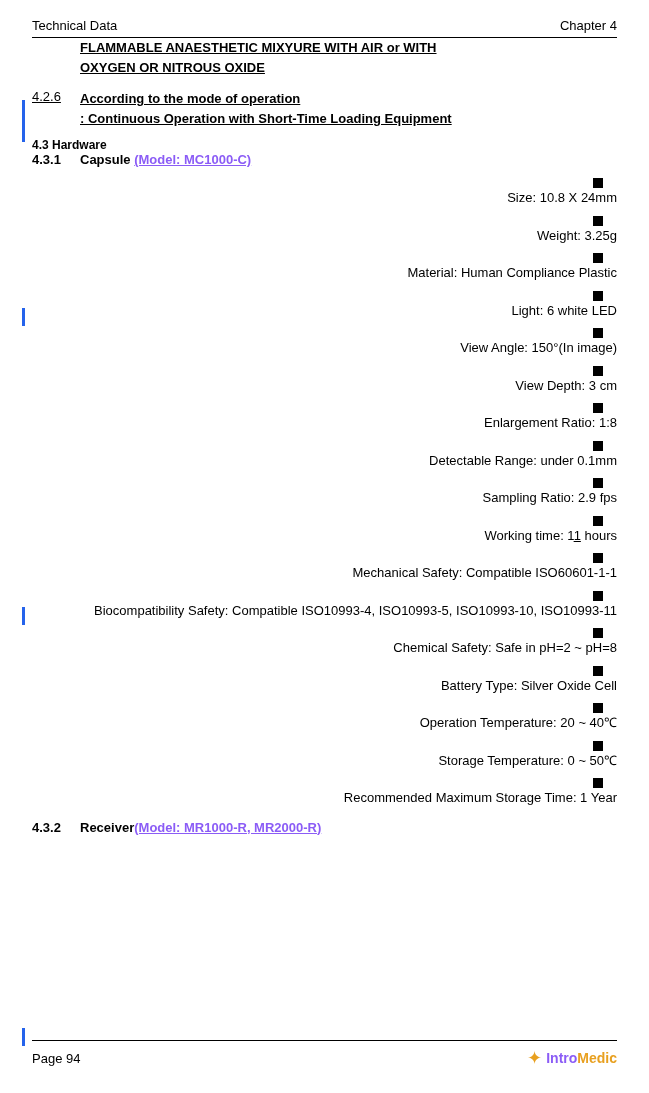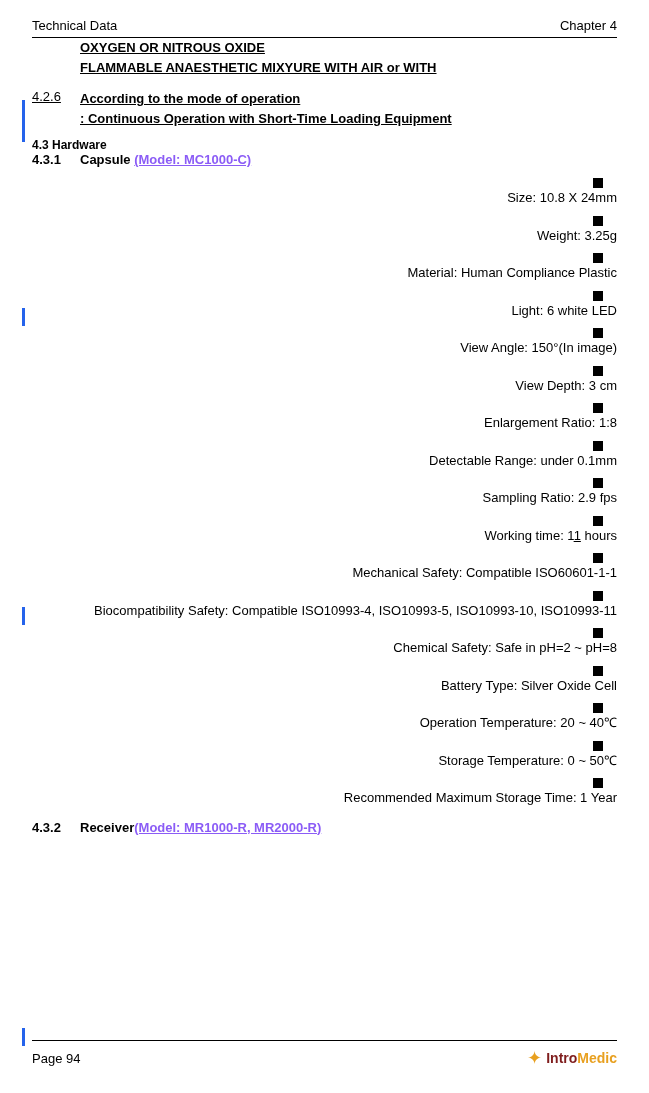--- a/index.html
+++ b/index.html
@@ -155,22 +155,22 @@
   <div class="left-bar bar2"></div>
   <div class="left-bar bar3"></div>
   <div class="left-bar bar4"></div>
 
   <div class="header">
     <span>Technical Data</span>
     <span>Chapter 4</span>
   </div>
 
   <div class="warning-box">
+    <div class="warning-text">FLAMMABLE   ANAESTHETIC   MIXYURE   WITH   AIR   or   WITH</div>
     <div class="warning-text">OXYGEN OR NITROUS OXIDE</div>
-    <div class="warning-text">FLAMMABLE   ANAESTHETIC   MIXYURE   WITH   AIR   or   WITH</div>
   </div>
 
   <div class="section-426">
     <span class="section-num">4.2.6</span>
     <div>
       <div class="section-426-text">According to the mode of operation</div>
       <div class="section-426-text">: Continuous Operation with Short-Time Loading Equipment</div>
     </div>
   </div>
 
@@ -260,17 +260,17 @@
     <span class="subsection-num">4.3.2</span>
     <span class="subsection-title">
       <span>Receiver</span><span class="subsection-title-link">(Model: MR1000-R, MR2000-R)</span>
     </span>
   </div>
 
   <div class="footer">
     <span class="footer-page">Page 94</span>
     <div class="footer-logo">
       <span class="logo-star">✦</span>
-      <span class="logo-text"><span style="color:#7f1d1d">Intro</span><span style="color:#e8a020">Medic</span></span>
+      <span class="logo-text"><span style="color:#8b5cf6">Intro</span><span style="color:#e8a020">Medic</span></span>
     </div>
   </div>
 
 </div>
 
 </body></html>

